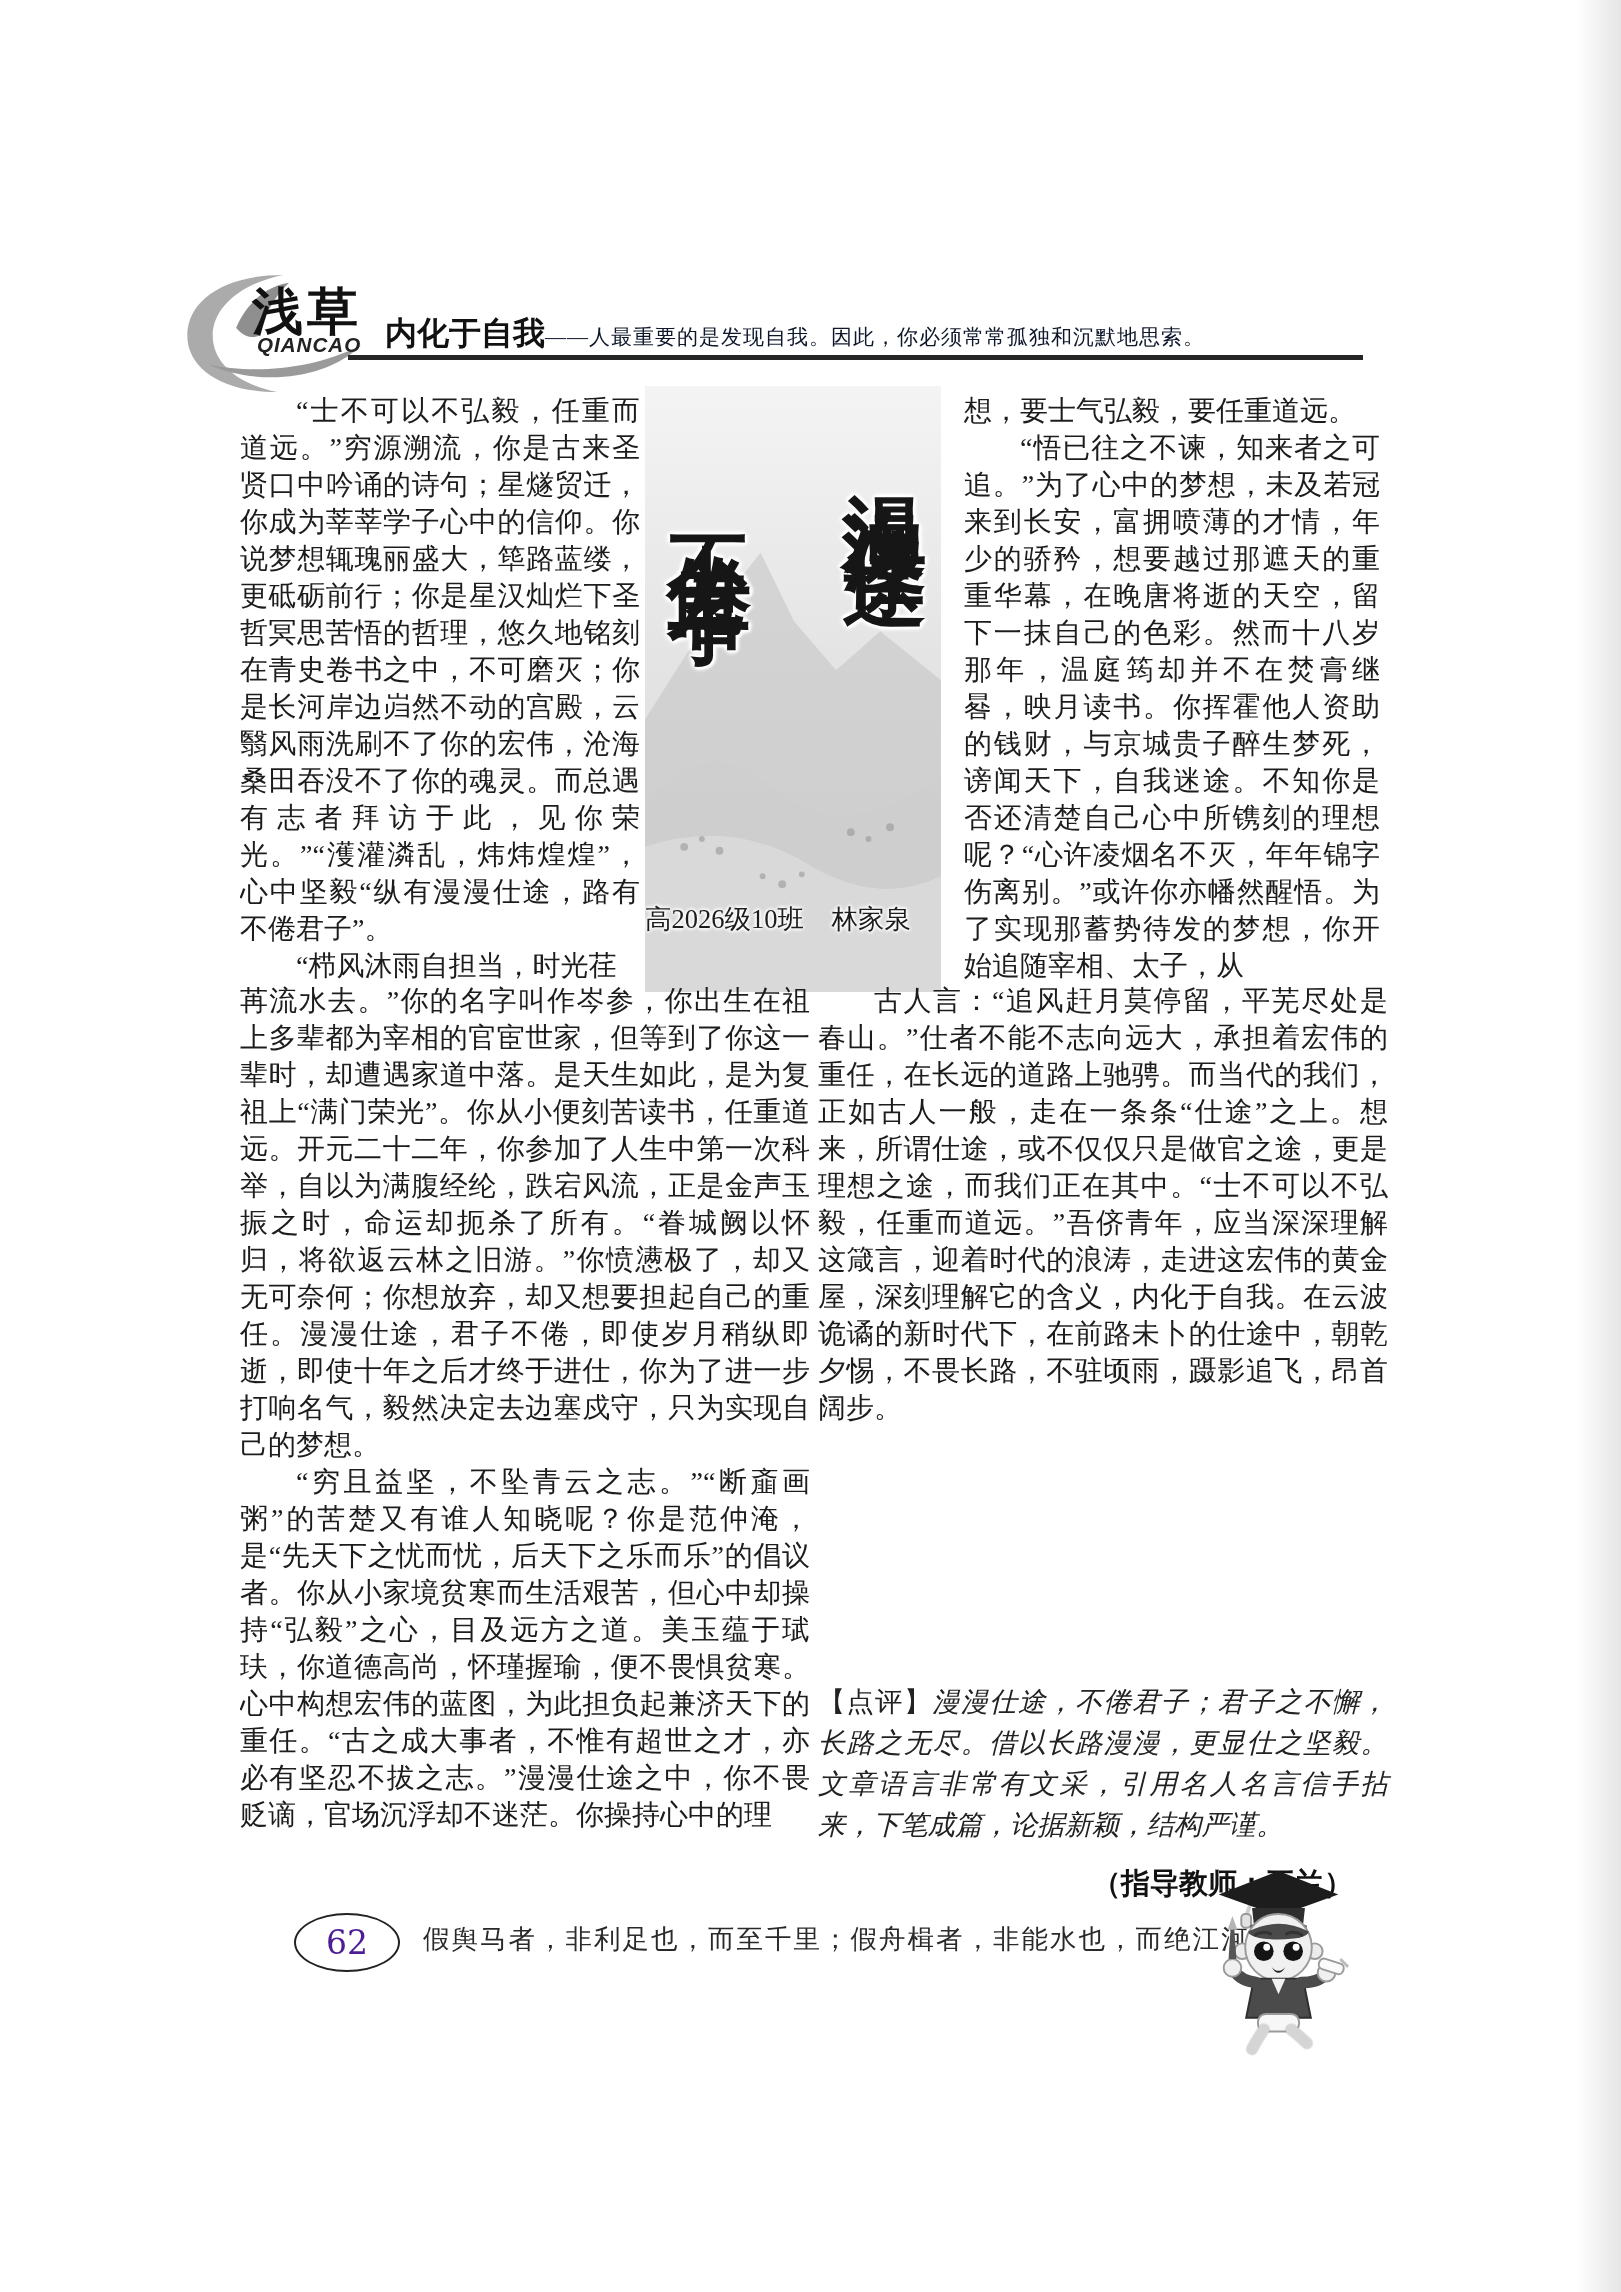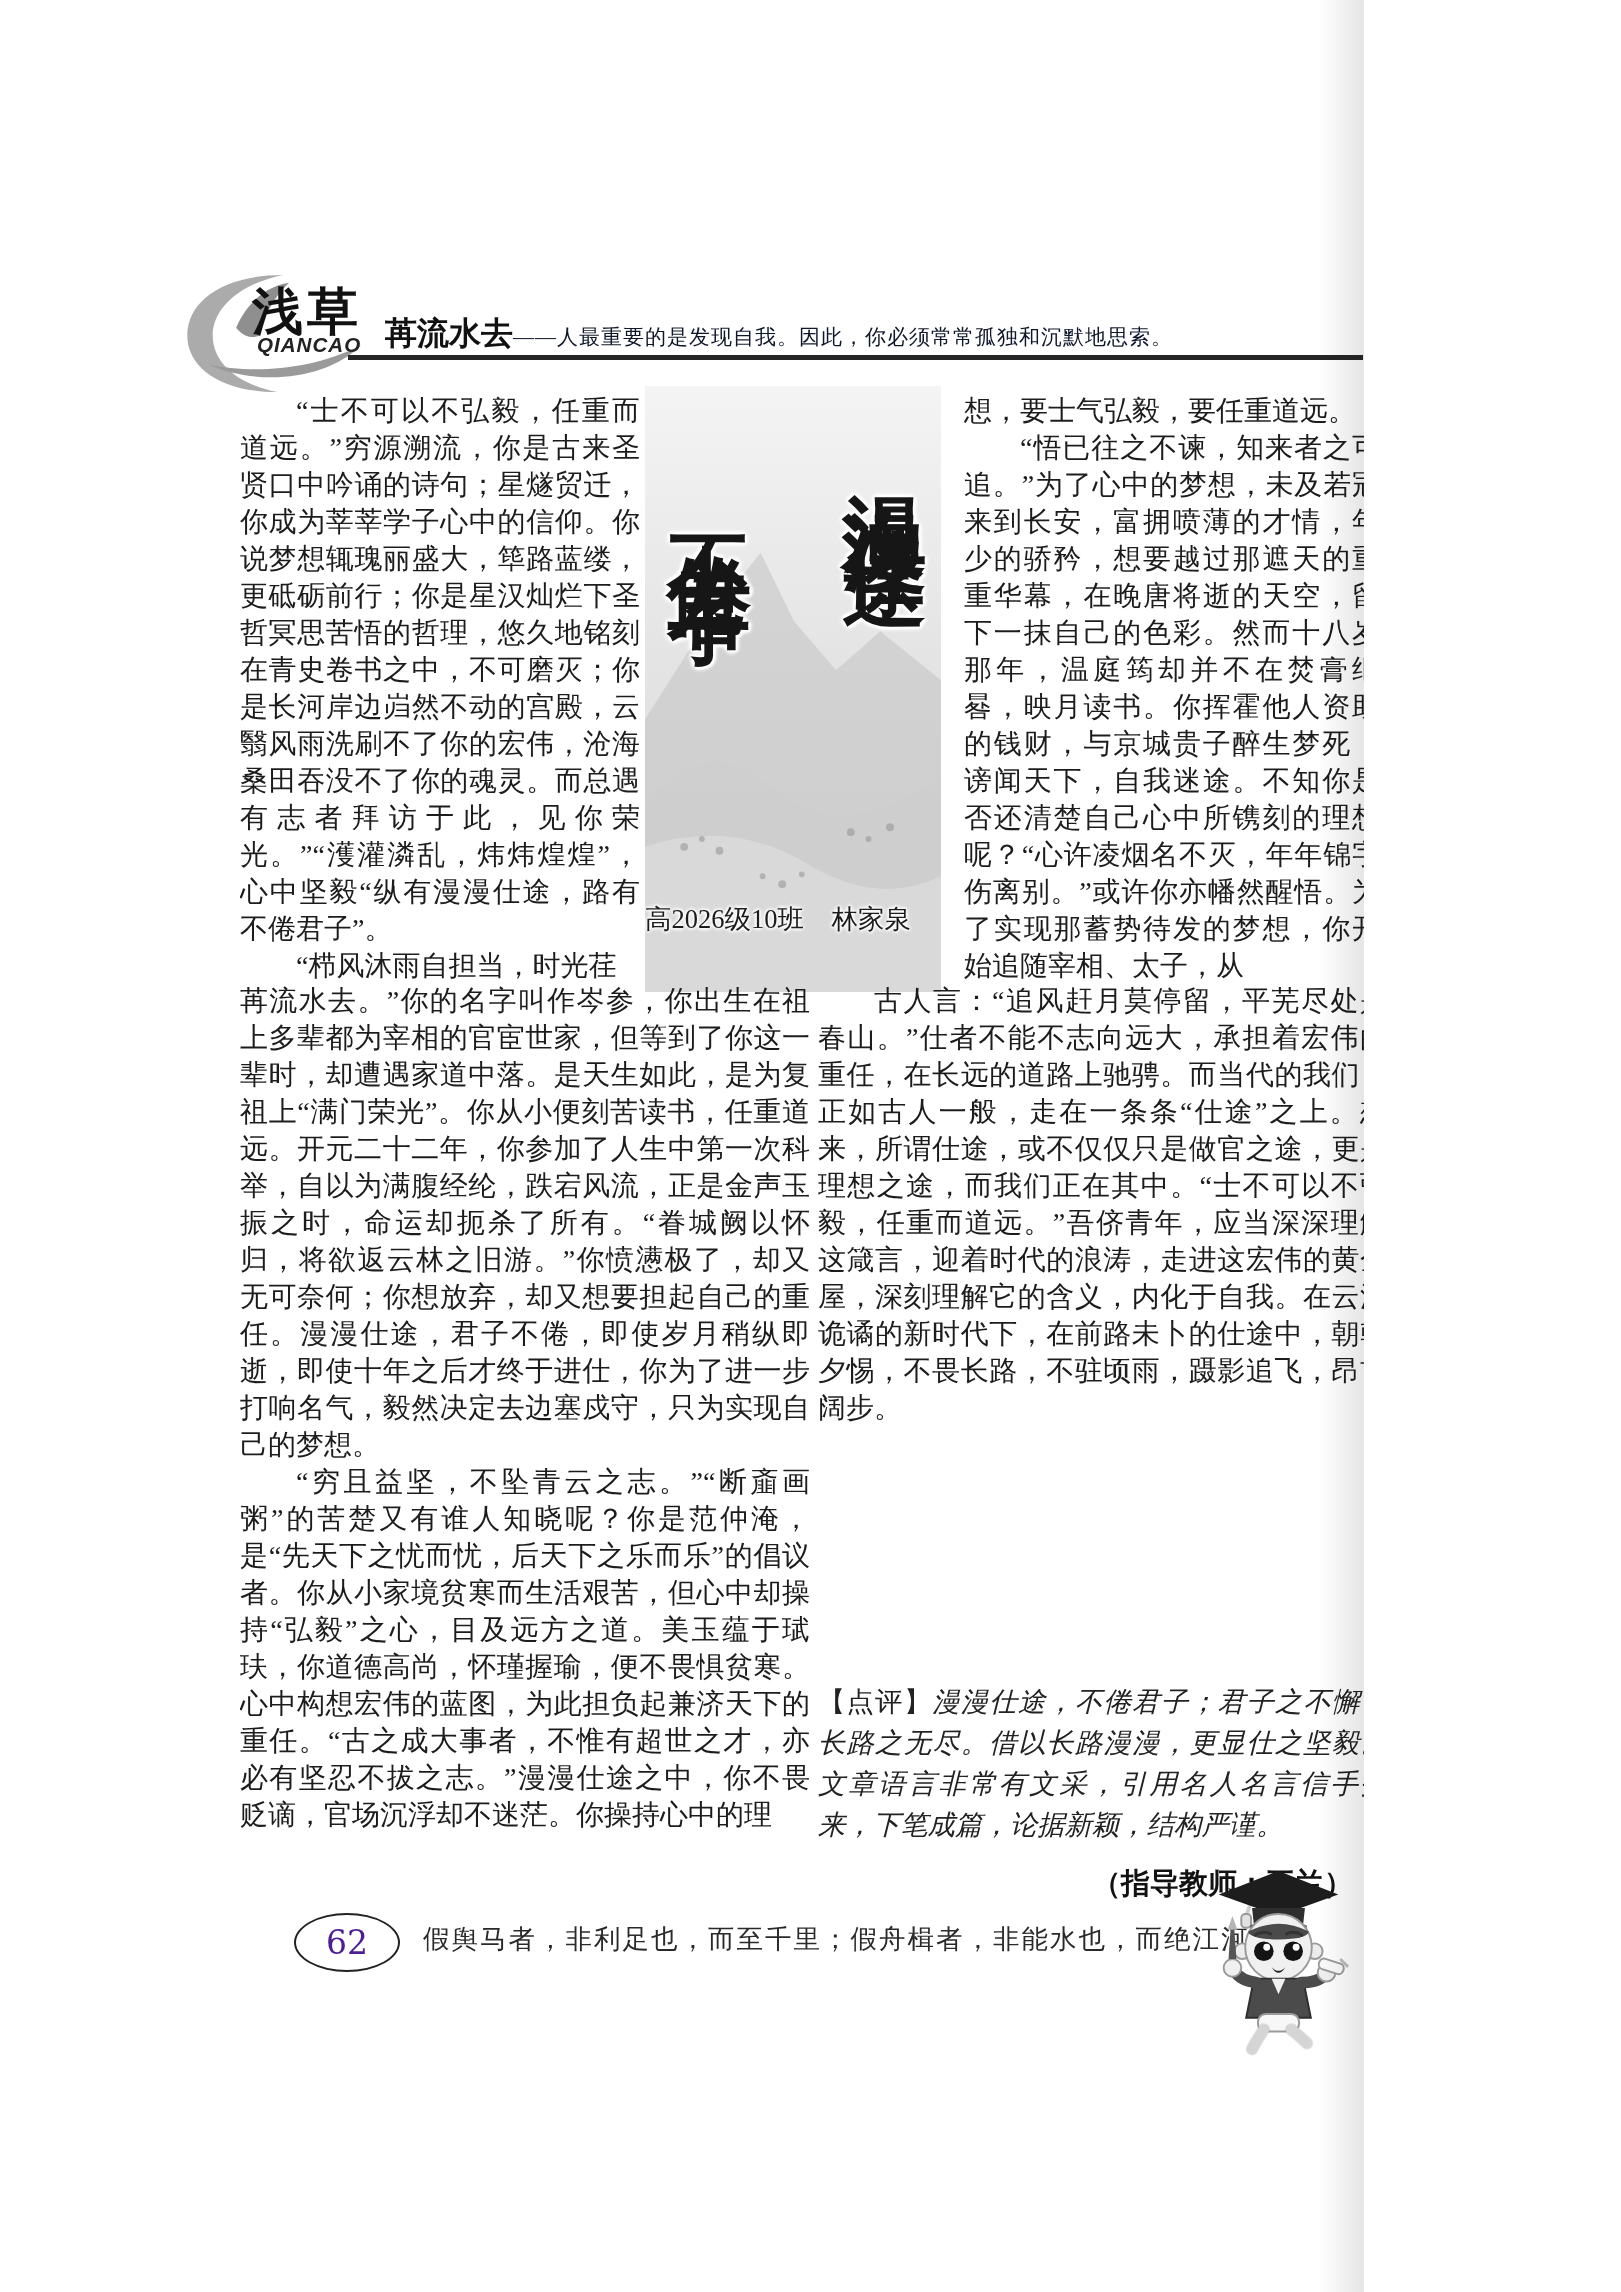--- a/index.html
+++ b/index.html
@@ -1,17 +1,17 @@
 <!DOCTYPE html>
 <html><head>
 <meta charset="utf-8">
 <style>
   html,body{margin:0;padding:0;background:#fff;}
   .page{
-    position:relative;width:1364px;height:2293px;background:#ffffff;
+    position:relative;width:1621px;height:2293px;background:#ffffff;
     font-family:"Liberation Serif","DejaVu Serif",serif;color:#1f1f1f;overflow:hidden;
   }
   .page-edge{
     position:absolute;right:0;top:0;width:45px;height:100%;
     background:linear-gradient(to right,rgba(0,0,0,0),rgba(0,0,0,0.10));
     pointer-events:none;
   }
   
   .logo-mark{position:absolute;left:179px;top:271px;width:208px;height:125px;}
   .logo-cn{
@@ -90,21 +90,21 @@
 
   <svg class="logo-mark" viewBox="0 0 212 128" xmlns="http://www.w3.org/2000/svg">
     <path d="M106 4 C46 4 8 30 8 66 C8 100 44 124 100 124 C60 116 34 94 34 66 C34 36 66 12 106 4 Z" fill="#ababab"></path>
     <path d="M30 96 C70 104 130 104 186 76 C150 112 80 118 30 96 Z" fill="#9a9a9a"></path>
     <path d="M58 58 C72 26 96 14 112 12 C96 28 86 46 82 66 C74 70 64 66 58 58 Z" fill="#8f8f8f"></path>
   </svg>
   <div class="logo-cn">浅草</div>
   <div class="logo-en">QIANCAO</div>
 
   <div class="slogan">
-    <span class="slogan-bold">苒流水去</span><span class="slogan-rest">——人最重要的是发现自我。因此，你必须常常孤独和沉默地思索。</span>
+    <span class="slogan-bold">内化于自我</span><span class="slogan-rest">——人最重要的是发现自我。因此，你必须常常孤独和沉默地思索。</span>
   </div>
   <div class="header-rule"></div>
 
   <div class="figure">
     <svg class="mountains" viewBox="0 0 302 618" preserveAspectRatio="none" xmlns="http://www.w3.org/2000/svg">
       <path d="M0 340 L70 230 L118 170 L152 240 L195 290 L240 250 L302 300 L302 618 L0 618 Z" fill="#c2c2c2" opacity="0.55"></path>
       <path d="M0 430 Q60 350 130 410 Q200 470 302 400 L302 618 L0 618 Z" fill="#cecece" opacity="0.65"></path>
       <path d="M0 470 Q90 440 170 490 Q240 530 302 500 L302 618 L0 618 Z" fill="#dcdcdc" opacity="0.8"></path>
       <g fill="#8d8d8d" opacity="0.5">
         <circle cx="40" cy="470" r="4"></circle>

